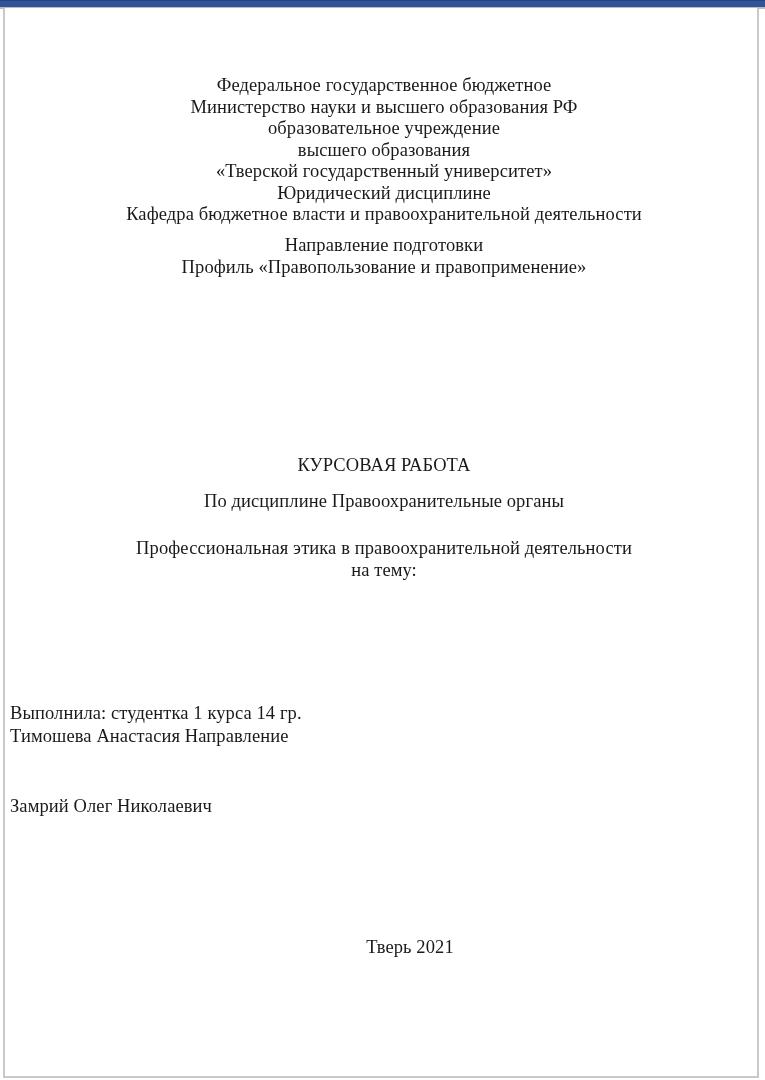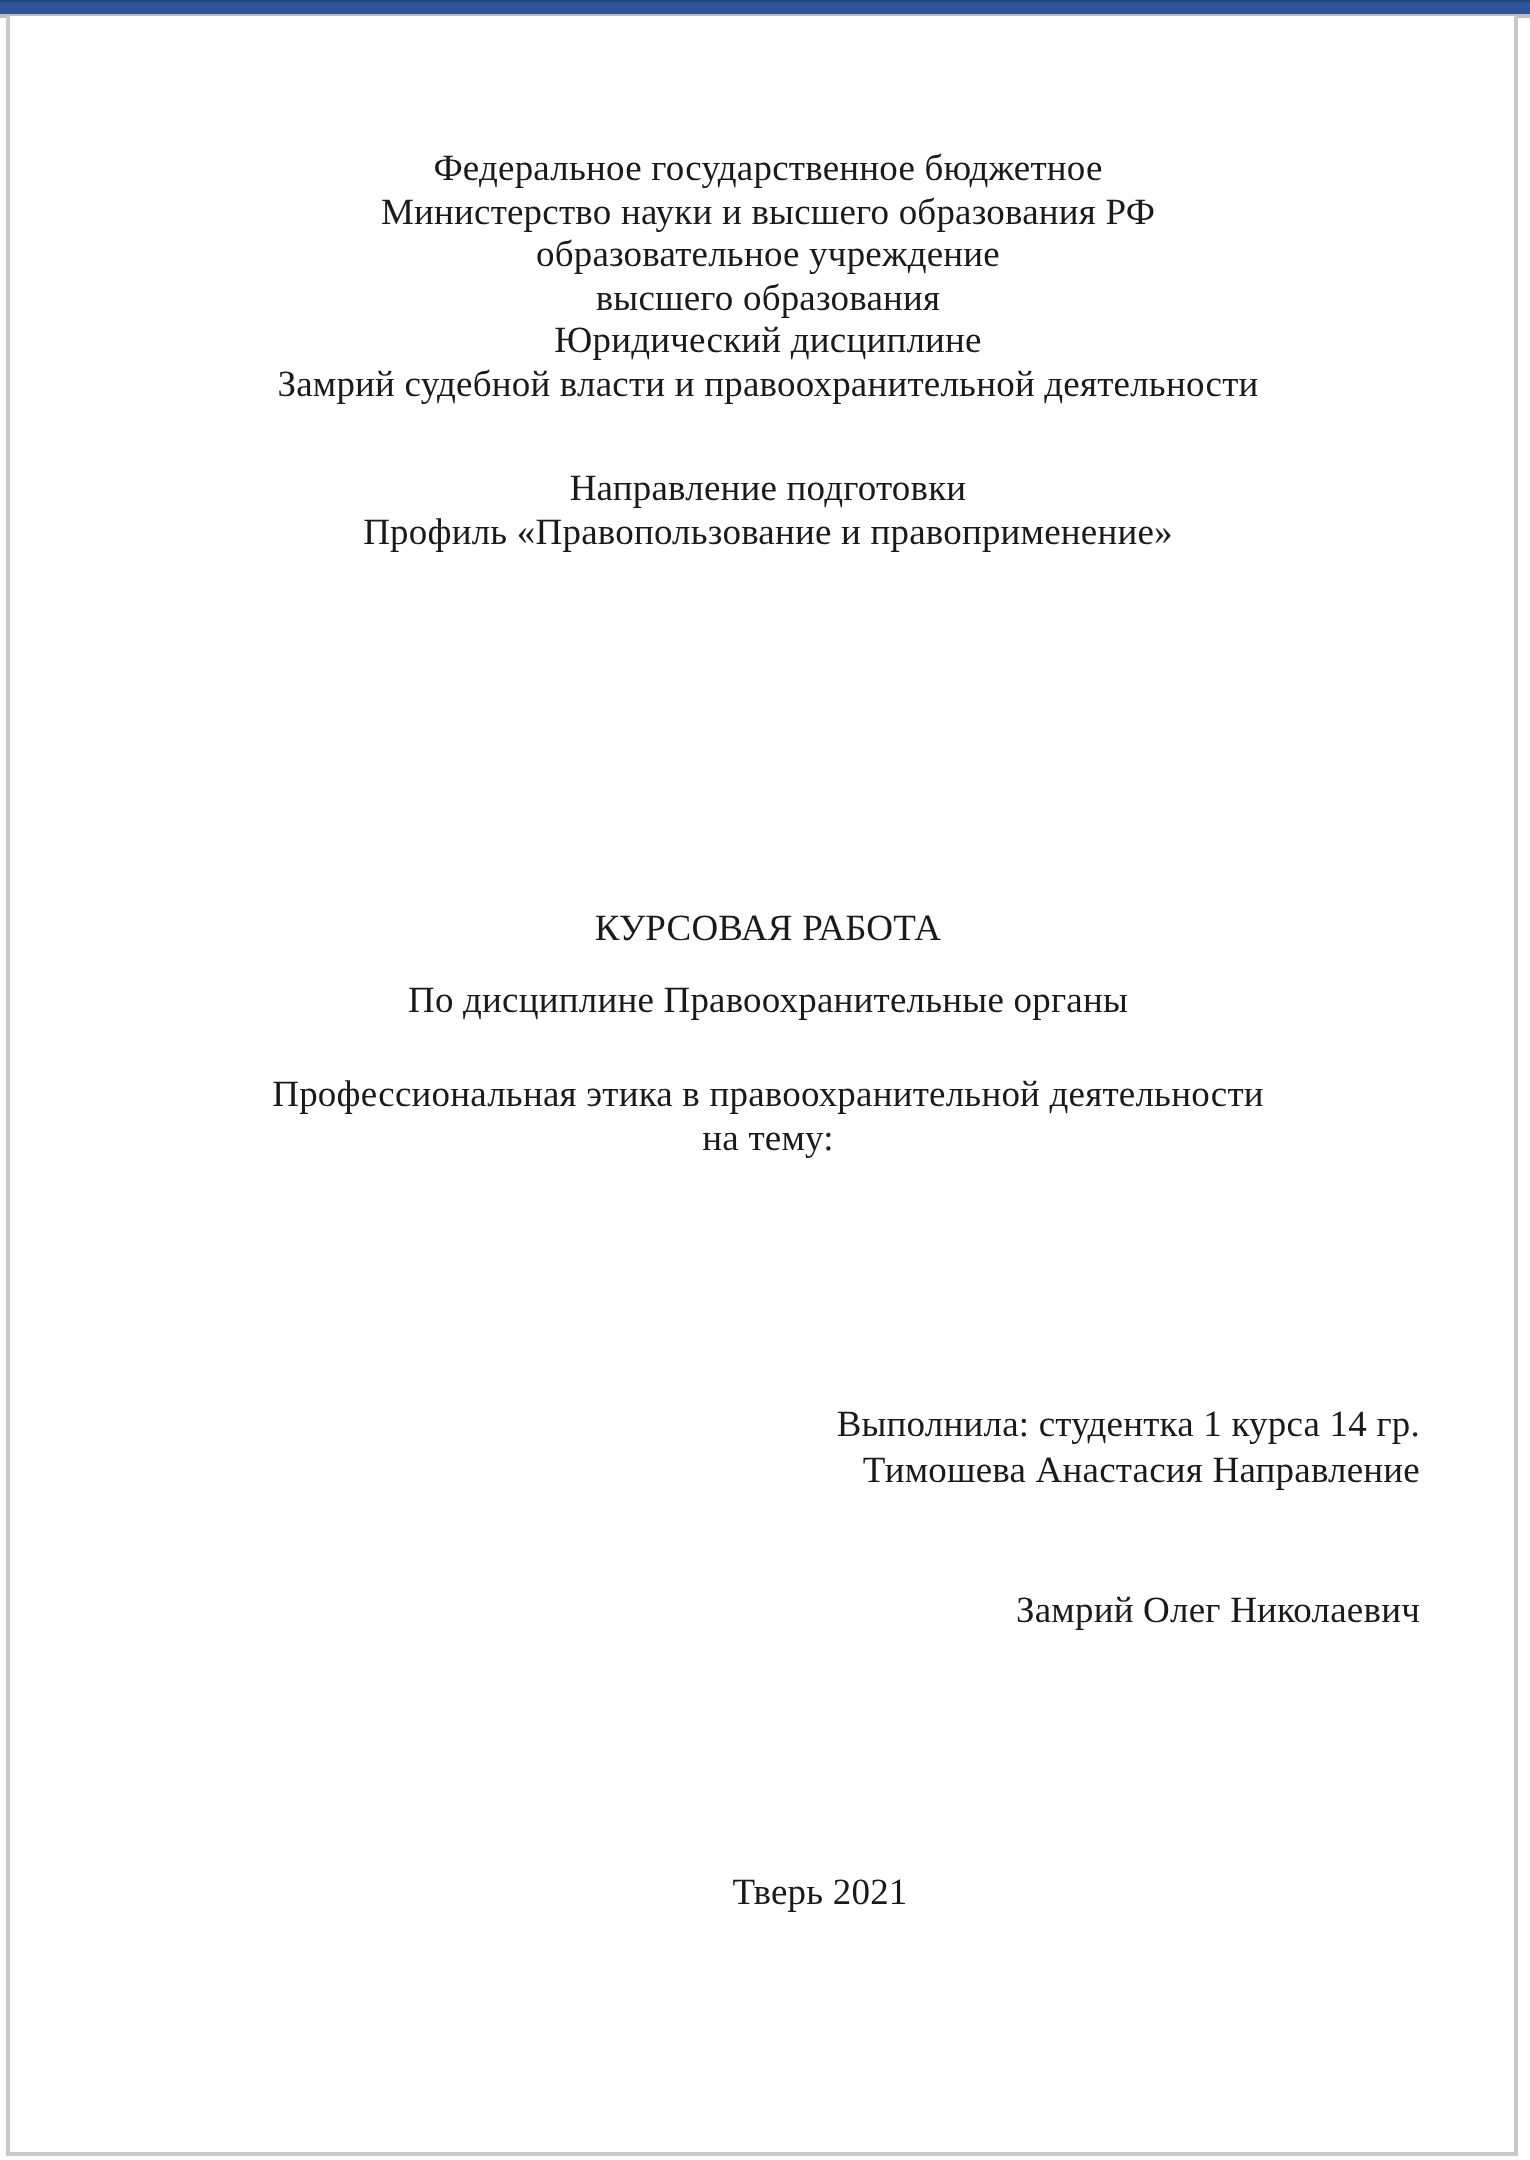--- a/index.html
+++ b/index.html
@@ -36,21 +36,21 @@
     left: 10px;
     width: 748px;
     text-align: center;
     font-size: 18.5px;
     line-height: 21.5px;
     color: #1a1a1a;
     letter-spacing: 0.1px;
   }
   .tblock.right {
     width: 700px;
-    text-align: right;
+    text-align: left;
     line-height: 22.5px;
   }
   .header-block     { top: 75px; }
   .program-block    { top: 235px; font-family: Liberation Serif, serif; }
   .worktype-block   { top: 455px; }
   .discipline-block { top: 491px; }
   .theme-block      { top: 538px; }
   .performer-block  { top: 702px; }
   .supervisor-block { top: 795px; }
   .cityyear-block   { top: 937px; transform: translateX(26px); }
@@ -59,22 +59,23 @@
 <body>
 
 <div class="top-bar" style="background: rgb(47, 85, 151);"></div>
 <div class="page-frame"></div>
 
 <div class="tblock header-block">
   <div>Федеральное государственное бюджетное</div>
   <div>Министерство науки и высшего образования РФ</div>
   <div>образовательное учреждение</div>
   <div>высшего образования</div>
+  <div>«Тверской государственный университет»</div>
   <div>Юридический дисциплине</div>
-  <div>Замрий судебной власти и правоохранительной деятельности</div>
+  <div>Кафедра бюджетное власти и правоохранительной деятельности</div>
 </div>
 
 <div class="tblock program-block">
   <div>Направление подготовки</div>
   <div>Профиль «Правопользование и правоприменение»</div>
 </div>
 
 <div class="tblock worktype-block">КУРСОВАЯ РАБОТА</div>
 
 <div class="tblock discipline-block">По дисциплине Правоохранительные органы</div>

